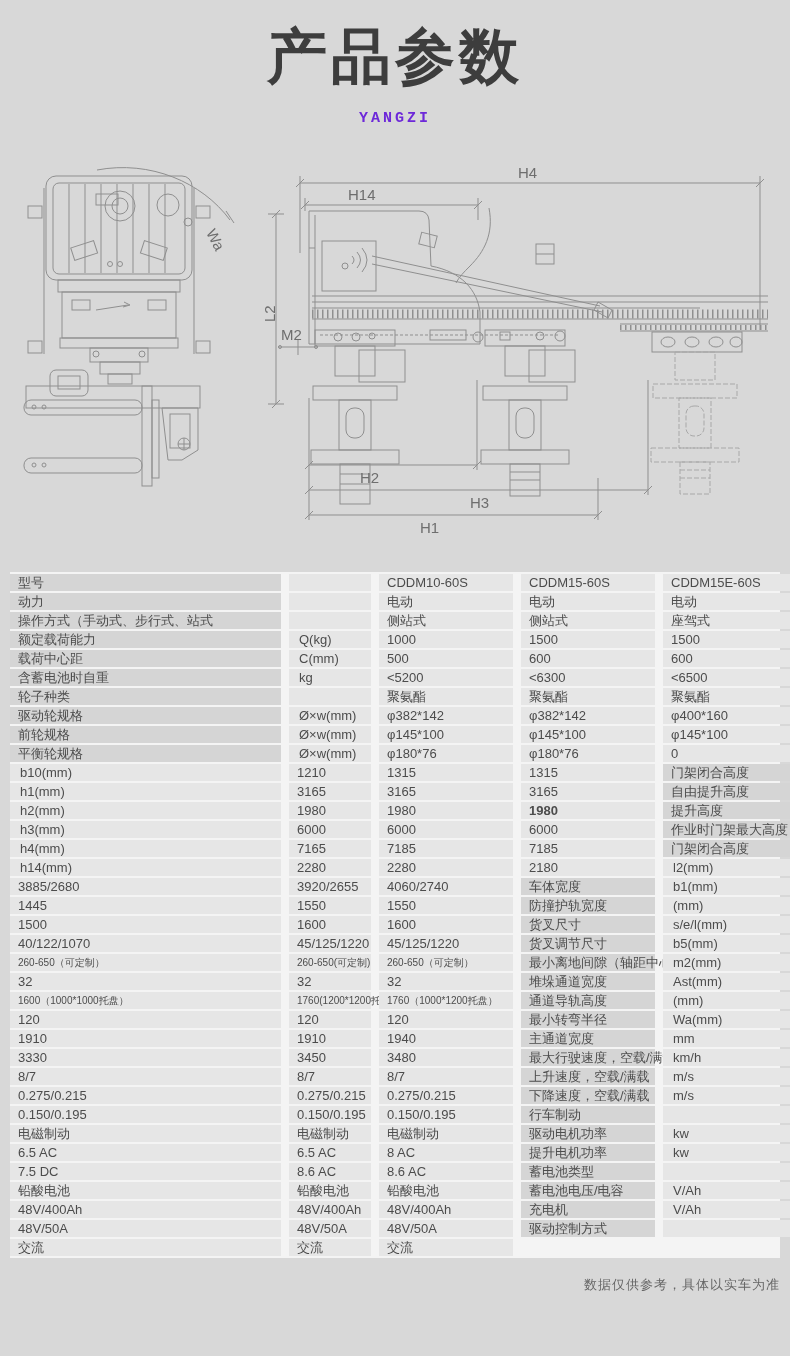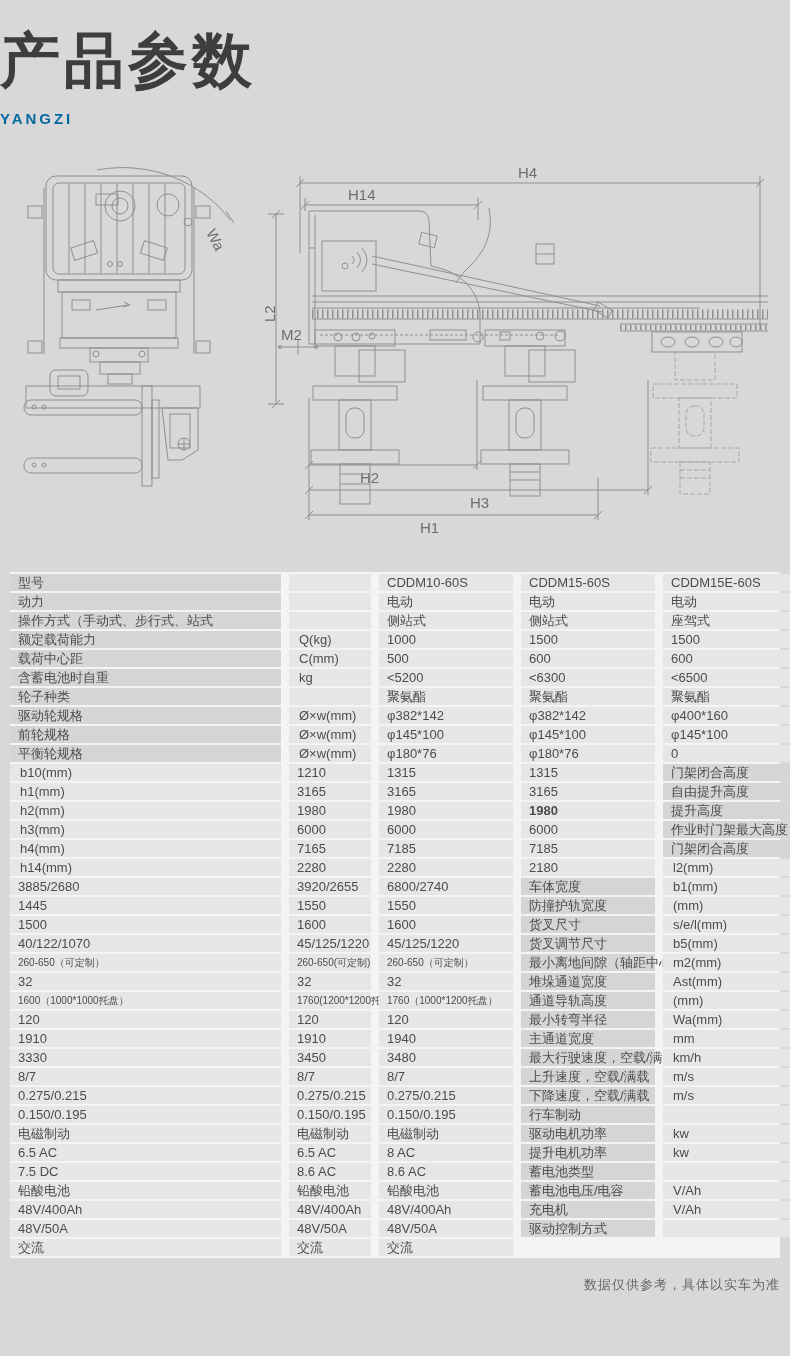--- a/index.html
+++ b/index.html
@@ -1,27 +1,27 @@
 <!DOCTYPE html>
 <html><head>
 <meta charset="utf-8">
 <style>
   html,body{margin:0;padding:0;}
   body{
     width:790px;height:1356px;background:#d8d8d8;
     font-family:"Liberation Sans","DejaVu Sans",sans-serif;
     color:#4c4c4c;overflow:hidden;position:relative;
   }
-  .header{padding-top:28px;}
+  .header{padding-top:28px;text-align:center;font-family:Liberation Mono, monospace;}
   .title{
     font-size:60px;font-weight:800;color:#3d3d3d;
     letter-spacing:4px;line-height:1.1;margin:0;
   }
   .brand{
-    margin-top:16px;font-size:15px;font-weight:700;color:#0369a1;letter-spacing:3px;
+    margin-top:16px;font-size:15px;font-weight:700;color:#6d28d9;letter-spacing:3px;
   }
   .diagram{position:absolute;left:0;top:148px;width:790px;height:410px;}
   .dimtext{font-size:15px;fill:#6e6e6e;font-family:"Liberation Sans",sans-serif;}
   .spec-table{
     position:absolute;left:10px;top:572px;width:770px;
     display:grid;
     grid-template-columns:271px 82px 134px 134px 134px;
     gap:2px 8px;
     background:#f4f4f4;
     padding:2px 0;
@@ -287,21 +287,21 @@
     <div class="cell c3">7185</div>
     <div class="cell c4">7185</div>
     <div class="cell c0">门架闭合高度</div>
     <div class="cell c1">h14(mm)</div>
     <div class="cell c2">2280</div>
     <div class="cell c3">2280</div>
     <div class="cell c4">2180</div>
     <div class="cell c1">l2(mm)</div>
     <div class="cell c2">3885/2680</div>
     <div class="cell c3">3920/2655</div>
-    <div class="cell c4">6800/2740</div>
+    <div class="cell c4">4060/2740</div>
     <div class="cell c0">车体宽度</div>
     <div class="cell c1">b1(mm)</div>
     <div class="cell c2">1445</div>
     <div class="cell c3">1550</div>
     <div class="cell c4">1550</div>
     <div class="cell c0">防撞护轨宽度</div>
     <div class="cell c1">(mm)</div>
     <div class="cell c2">1500</div>
     <div class="cell c3">1600</div>
     <div class="cell c4">1600</div>

